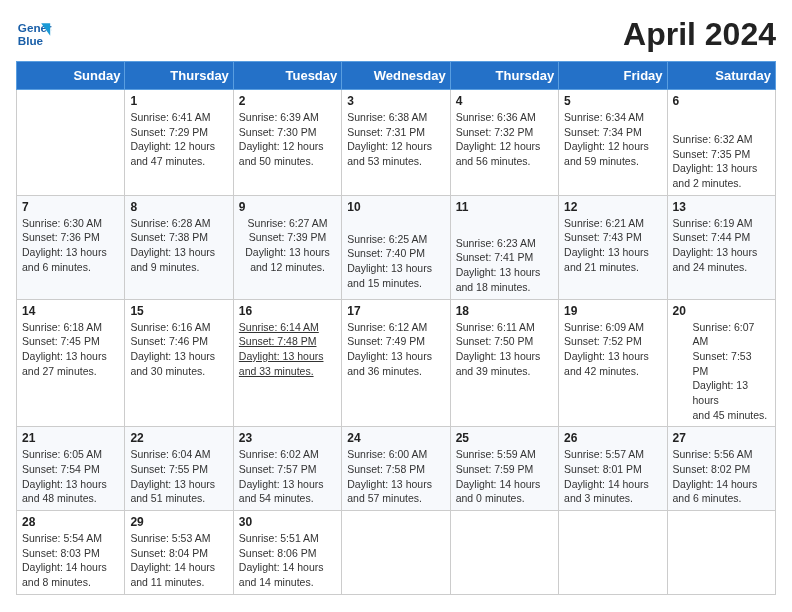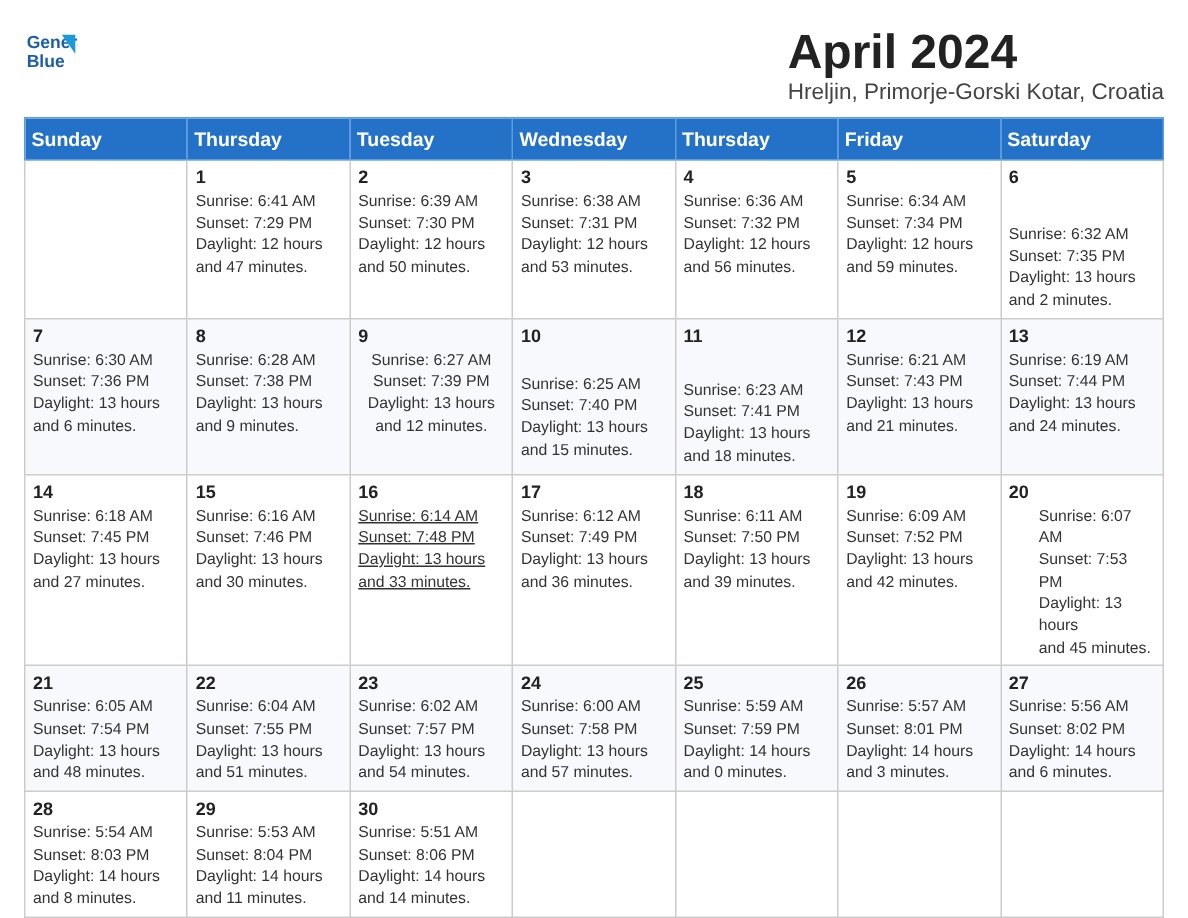--- a/index.html
+++ b/index.html
@@ -19,42 +19,42 @@
     .logo {
       display: flex;
       align-items: center;
       gap: 4px;
     }
     .logo-icon {
       width: 36px;
       height: 36px;
     }
     .title-block {
-      text-align: left;
+      text-align: right;
     }
     .calendar-title {
       font-size: 32px;
       font-weight: bold;
       color: #222;
     }
     .calendar-subtitle {
       font-size: 15px;
       color: #444;
     }
     table {
       width: 100%;
       border-collapse: collapse;
       margin-top: 8px;
     }
     thead tr th {
       background: #2471c8;
       color: #fff;
       font-size: 13px;
       padding: 6px 4px;
-      text-align: left;
+      text-align: right;
       border: 1px solid #5a9ee0;
       margin-left: 37px;
     }
     tbody tr td {
       vertical-align: top;
       border: 1px solid #ccc;
       padding: 4px 5px;
       font-size: 10.5px;
       color: #222;
       height: 80px;
@@ -86,21 +86,20 @@
 <div class="header-top">
   <div class="logo">
     <svg class="logo-icon" viewBox="0 0 40 40">
       <text x="2" y="18" font-size="13" font-weight="bold" fill="#1a5fa8">General</text>
       <text x="2" y="32" font-size="13" font-weight="bold" fill="#1a5fa8">Blue</text>
       <polygon points="28,8 38,8 38,22" fill="#1a9ad6"></polygon>
     </svg>
   </div>
   <div class="title-block">
     <div class="calendar-title">April 2024</div>
-    <div class="calendar-subtitle">Hreljin, Primorje-Gorski Kotar, Croatia</div>
   </div>
 </div>
 
 <table>
   <thead>
     <tr>
     <th>Sunday</th>
         <th>Thursday</th>
         <th>Tuesday</th>
         <th>Wednesday</th>

